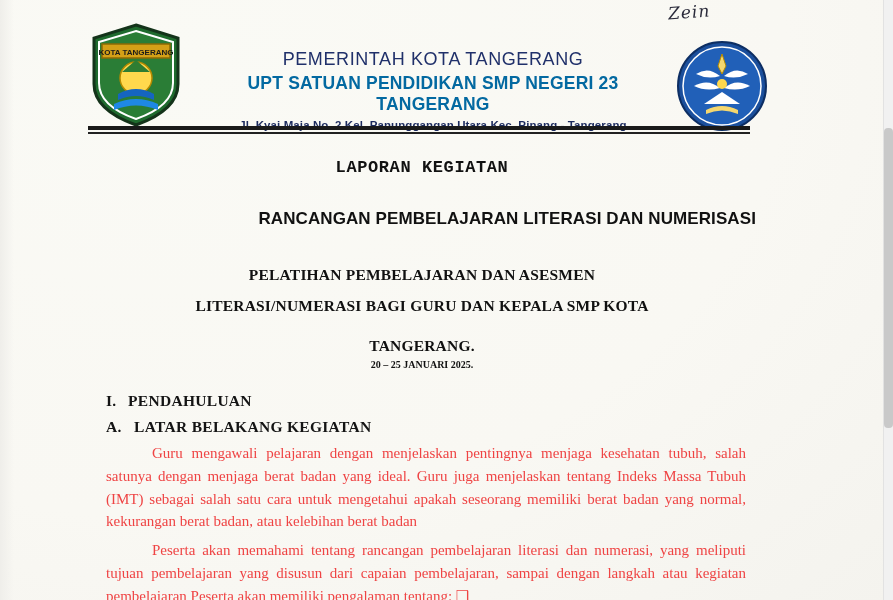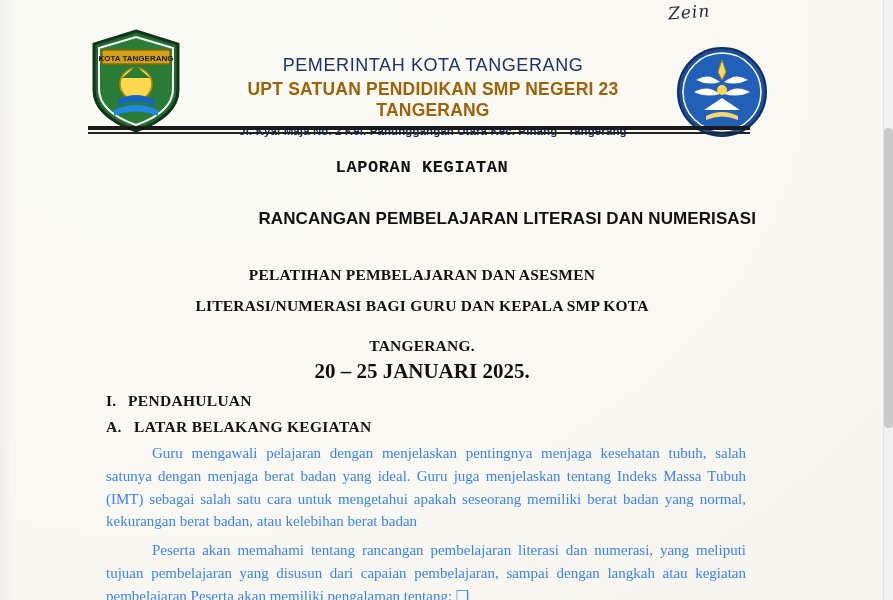--- a/index.html
+++ b/index.html
@@ -58,21 +58,21 @@
     width: 9px;
     height: 300px;
     background: #c9c9c9;
     border-radius: 4px;
   }
 
   
   .header {
     position: absolute;
     left: 88px;
-    top: 22px;
+    top: 16px;
     width: 668px;
     height: 104px;
   }
   .header-text {
     position: absolute;
     left: 110px;
     top: 32px;
     width: 470px;
     text-align: center;
     font-family: "Liberation Sans", sans-serif;
@@ -81,21 +81,21 @@
   .h-line1 {
     font-size: 18px;
     letter-spacing: 0.6px;
     color: #20306a;
     font-weight: 400;
     line-height: 1.25;
   }
   .h-line2 {
     font-size: 17.5px;
     font-weight: bold;
-    color: #a16207;
+    color: #0369a1;
     letter-spacing: 0.2px;
     margin-top: 2px;
     line-height: 1.25;
   }
   .h-line3 {
     font-size: 11.5px;
     font-weight: bold;
     color: #1b2a5e;
     margin-top: 3px;
     letter-spacing: 0.1px;
@@ -174,21 +174,21 @@
     font-family: "Liberation Serif", serif;
     font-weight: bold;
     font-size: 15.5px;
     line-height: 1.5;
     letter-spacing: 0.2px;
   }
   .t-date {
     margin-top: 2px;
     font-family: "Liberation Serif", serif;
     font-weight: bold;
-    font-size: 21px;
+    font-size: 10px;
   }
 
   
   .body-block {
     position: absolute;
     left: 106px;
     top: 392px;
     width: 640px;
     color: #141414;
   }
@@ -208,21 +208,21 @@
   }
   .sec-alpha .num { display: inline-block; width: 28px; }
   .para {
     margin-top: 6px;
     font-family: "Liberation Serif", serif;
     font-size: 15px;
     line-height: 1.52;
     text-align: justify;
     text-justify: inter-word;
     text-indent: 46px;
-    color: #3b82f6;
+    color: #ef4444;
   }
   .para.second { margin-top: 6px; }
 </style>
 </head>
 <body>
 
 <div class="page">
   <div class="paper-tint"></div>
   <div class="scan-edge-left"></div>
   <div class="scan-edge-right"></div>

